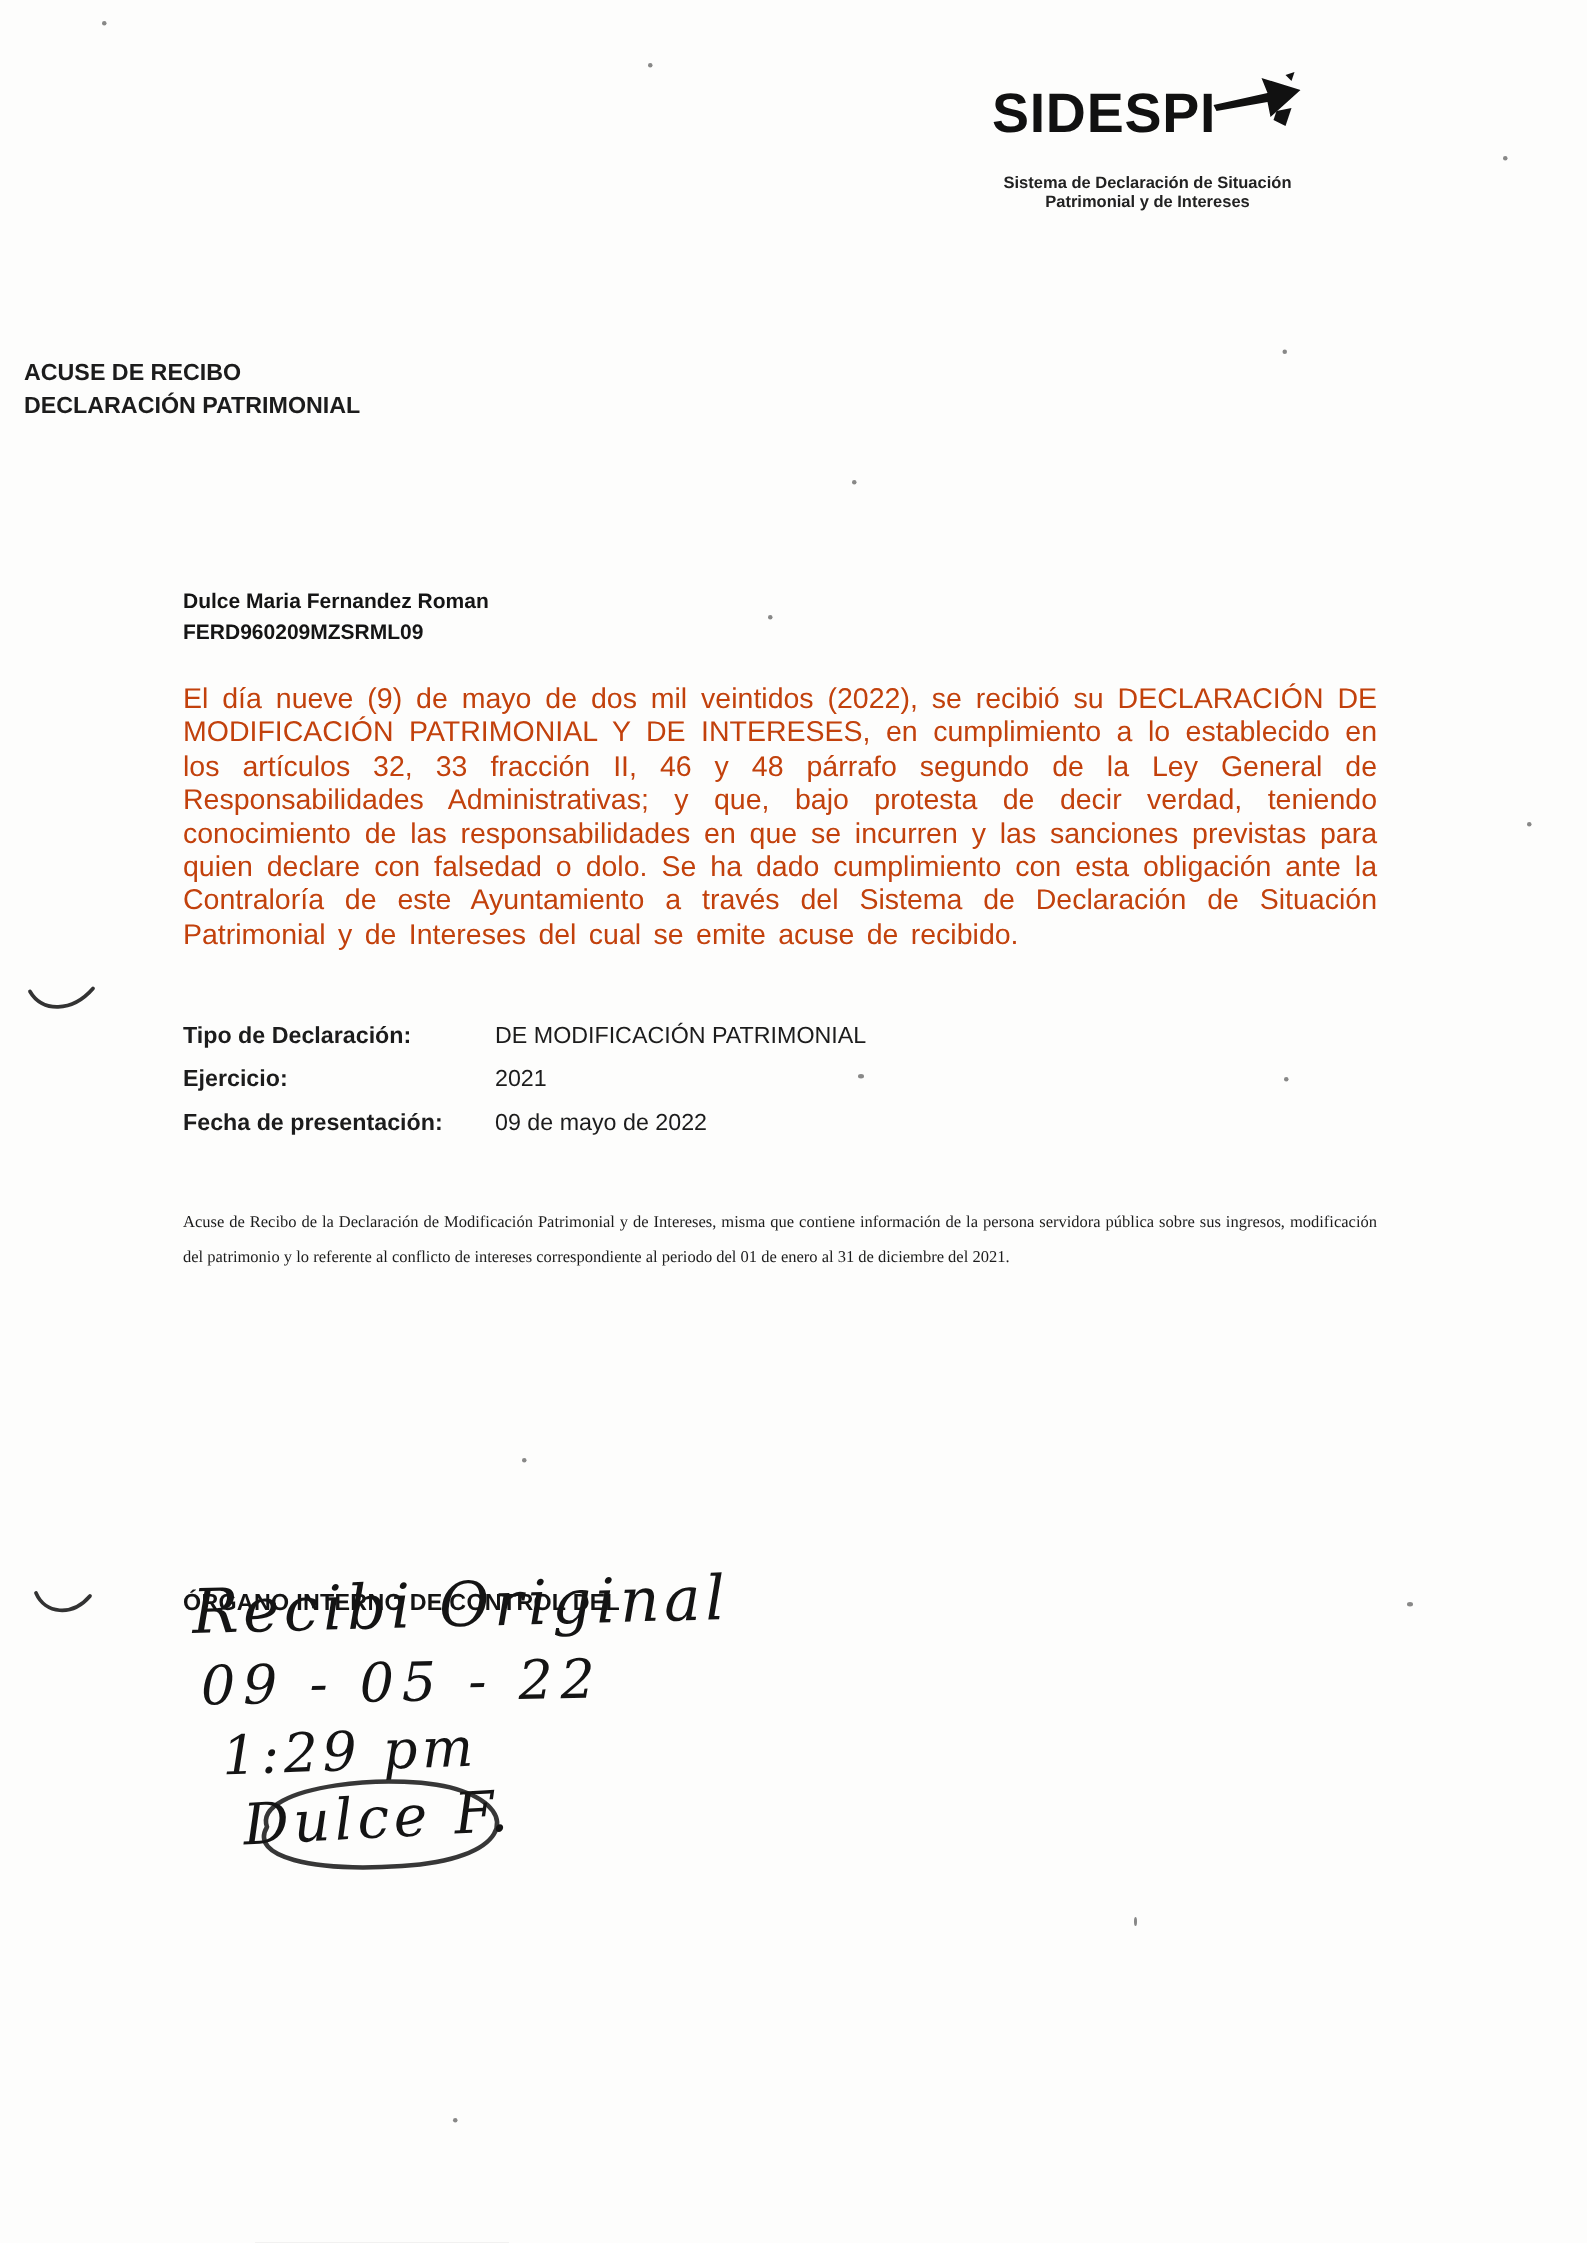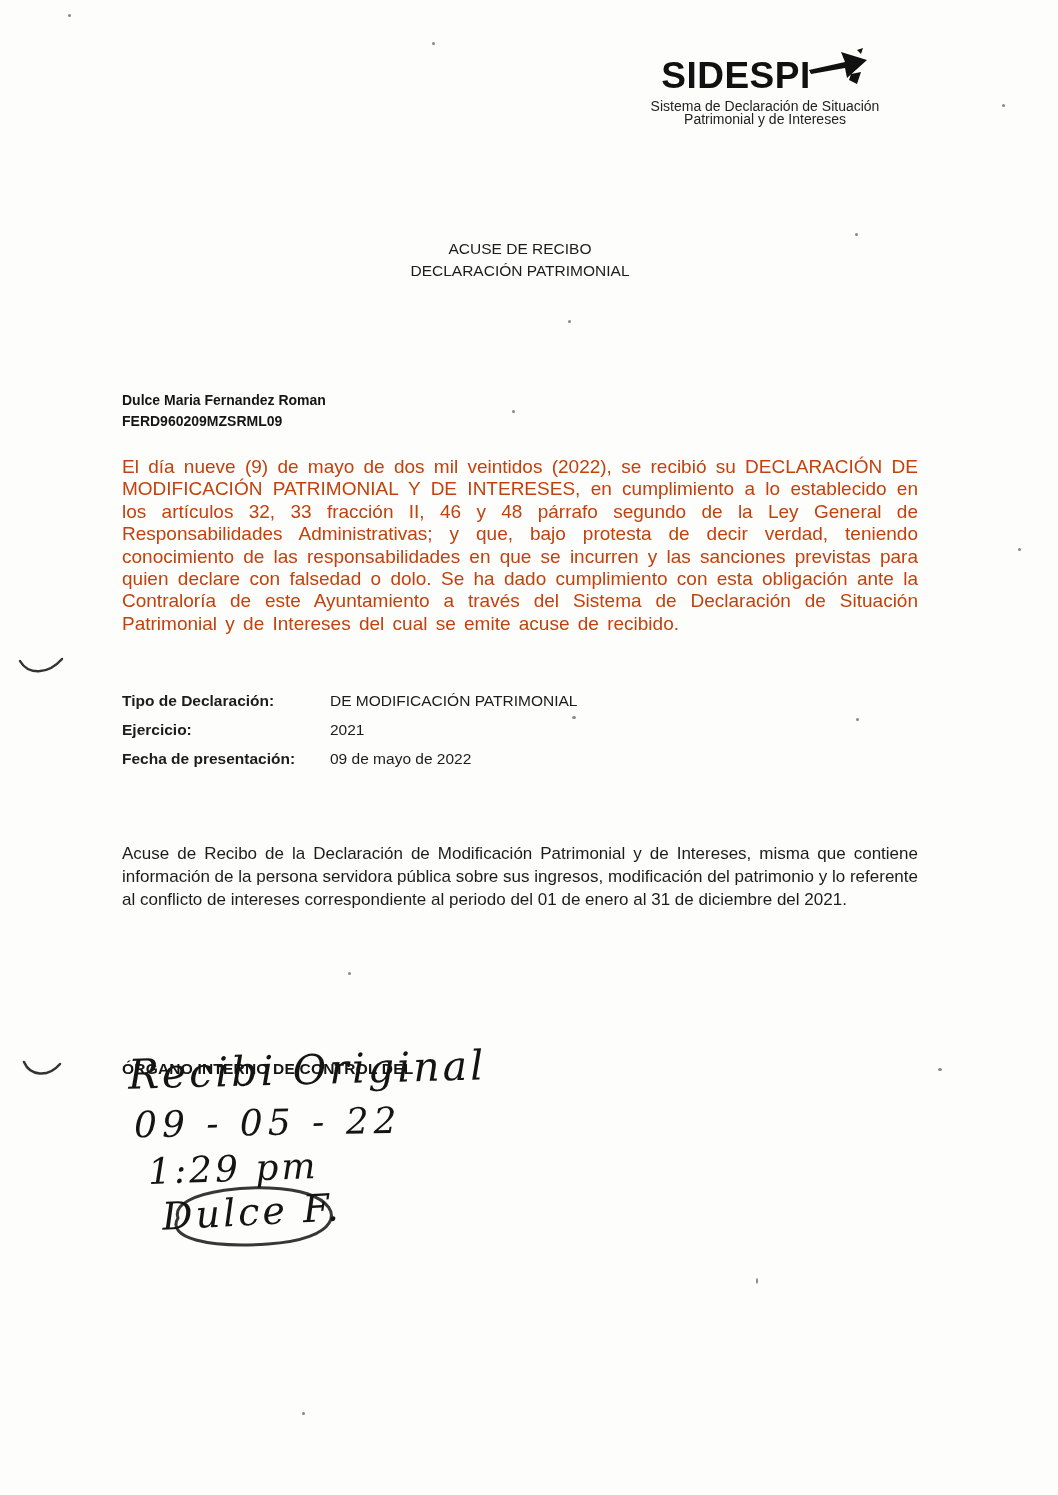--- a/index.html
+++ b/index.html
@@ -33,37 +33,37 @@
     font-weight: bold;
     letter-spacing: 0.5px;
     color: #111;
     line-height: 40px;
   }
   .logo-arrow {
     margin-left: -4px;
     margin-top: -14px;
   }
   .logo-tagline {
-    margin-top: 4px;
-    font-size: 14px;
-    font-weight: normal;
+    margin-top: 20px;
+    font-size: 11px;
+    font-weight: bold;
     line-height: 13px;
     color: #222;
   }
 
   
   .doc-title {
     position: absolute;
     top: 238px;
-    left: 0;
+    left: 16px;
     width: 1040px;
-    text-align: center;
     font-size: 15.5px;
     line-height: 22px;
     color: #1c1c1c;
+    font-weight: bold;
   }
 
   
   .recipient {
     position: absolute;
     top: 390px;
     left: 122px;
     font-size: 14px;
     font-weight: bold;
     line-height: 21px;
@@ -88,39 +88,39 @@
     position: absolute;
     top: 681px;
     left: 122px;
     font-size: 15.5px;
     color: #1c1c1c;
   }
   .field-row {
     display: flex;
     margin-bottom: 10px;
     line-height: 19px;
-    margin-top: 10px;
   }
   .field-label {
     width: 208px;
     font-weight: bold;
     flex: 0 0 auto;
   }
   .field-value { flex: 1 1 auto; }
 
   
   .closing {
     position: absolute;
-    top: 842px;
+    top: 804px;
     left: 122px;
     width: 796px;
-    font-size: 17px;
+    font-size: 11px;
     line-height: 23px;
     text-align: justify;
     color: #1c1c1c;
+    font-family: Liberation Serif, serif;
   }
 
   
   .office {
     position: absolute;
     top: 1012px;
     left: 122px;
     font-size: 15.5px;
     font-weight: bold;
     letter-spacing: 0.2px;

